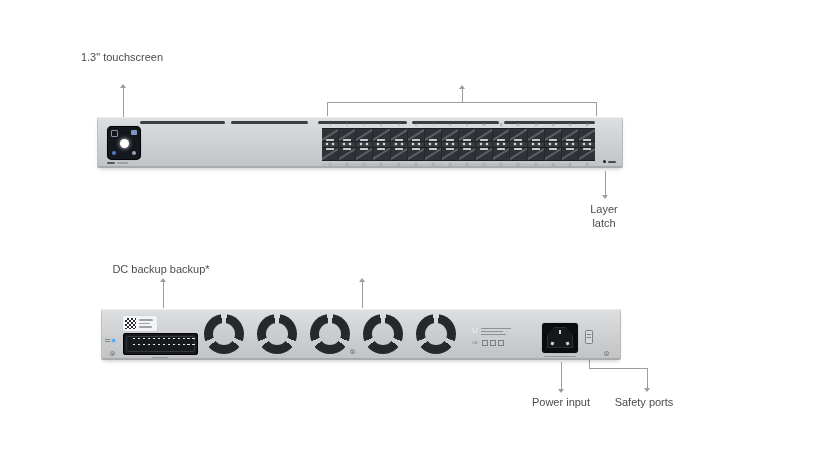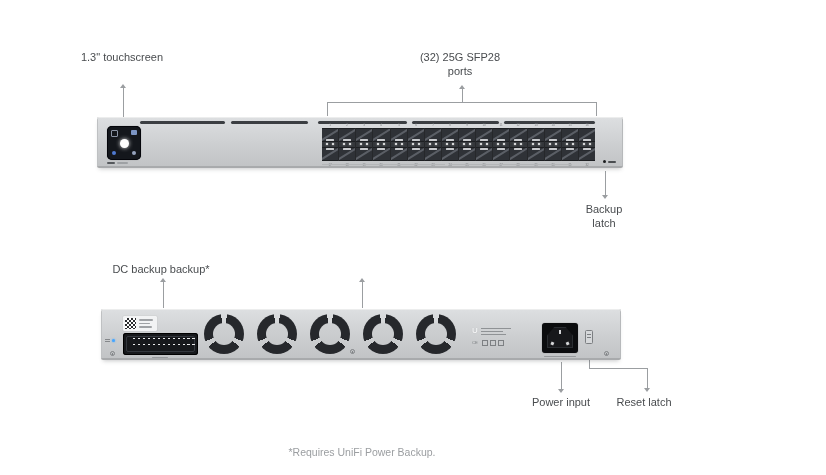--- a/index.html
+++ b/index.html
@@ -127,26 +127,22 @@
   .latch i{display:block;height:1px;background:#7c7f82;margin:2.5px 1px 0 1px;}
 </style>
 </head>
 <body>
 
 <div class="stage">
 
   <div class="callout" style="left:122px;top:51px;">
     <div>1.3" touchscreen</div>
   </div>
-  <div class="callout" style="left:460px;top:51px;">
-    <div>(32) 25G SFP28</div>
-    <div>ports</div>
-  </div>
   <div class="callout" style="left:604px;top:203px;">
-    <div>Backup</div>
+    <div>Layer</div>
     <div>latch</div>
   </div>
 
   <div class="ah up" style="left:119.5px;top:84px;"></div>
   <div class="vline" style="left:122.5px;top:88px;height:29px;"></div>
   <div class="ah up" style="left:458.5px;top:85px;"></div>
   <div class="vline" style="left:461.5px;top:89px;height:14px;"></div>
   <div class="hline" style="left:327px;top:102px;width:270px;"></div>
   <div class="vline" style="left:327px;top:102px;height:14px;"></div>
   <div class="vline" style="left:596px;top:102px;height:14px;"></div>
@@ -439,21 +435,21 @@
     </div>
   </div>
 
   <div class="callout" style="left:161px;top:263px;">
     <div>DC backup backup*</div>
   </div>
   <div class="callout" style="left:561px;top:396px;">
     <div>Power input</div>
   </div>
   <div class="callout" style="left:644px;top:396px;">
-    <div>Reset latch</div>
+    <div>Safety ports</div>
   </div>
 
   <div class="ah up" style="left:159.5px;top:278px;"></div>
   <div class="vline" style="left:162.5px;top:282px;height:26px;"></div>
   <div class="ah up" style="left:358.5px;top:278px;"></div>
   <div class="vline" style="left:361.5px;top:282px;height:26px;"></div>
   <div class="vline" style="left:560.5px;top:362px;height:27px;"></div>
   <div class="ah down" style="left:557.5px;top:389px;"></div>
   <div class="vline" style="left:588.5px;top:359px;height:9px;"></div>
   <div class="hline" style="left:588.5px;top:367.5px;width:59px;"></div>
@@ -539,14 +535,13 @@
       <i class="ac-pin br"></i>
     </div>
     <div class="ac-caption"></div>
 
     <div class="latch">
         <i></i>
         <i></i>
       </div>
   </div>
 
-  <div class="footnote" style="left:362px;top:446px;">*Requires UniFi Power Backup.</div>
 </div>
 
 </body></html>

